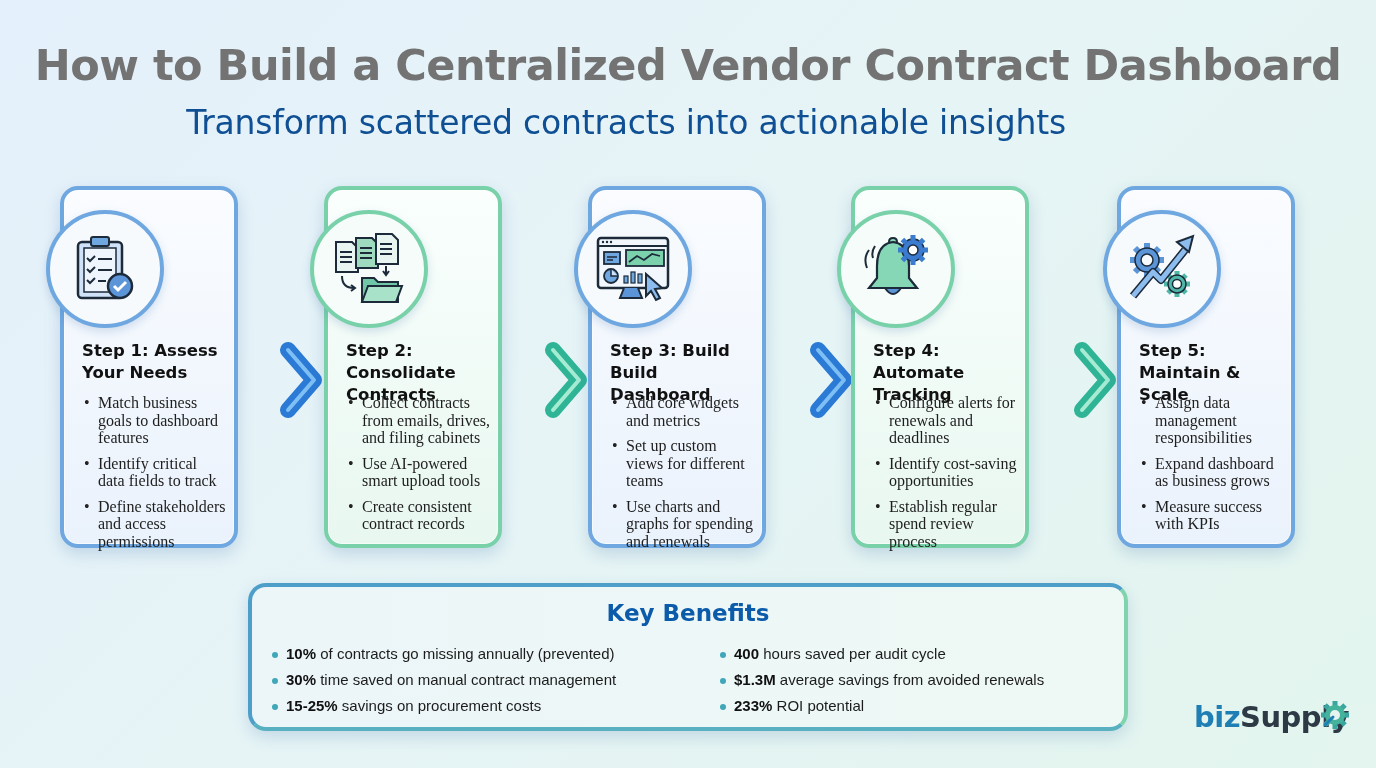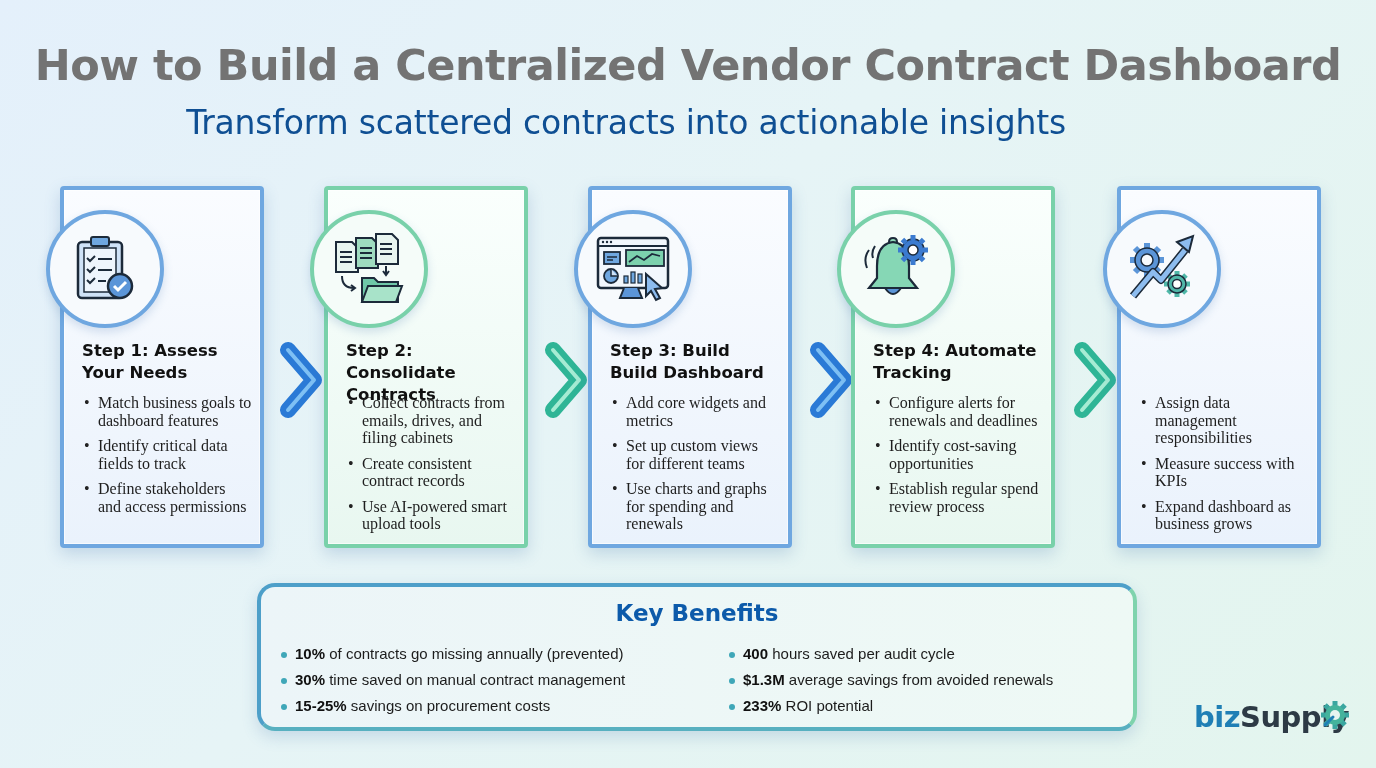--- a/index.html
+++ b/index.html
@@ -17,22 +17,22 @@
     font-weight: bold; font-size: 43px; letter-spacing: -0.5px;
     color: #737373;
   }
   .subtitle {
     position: absolute; top: 103px; left: 0; width: 1252px;
     text-align: center;
     font-family: "DejaVu Sans", sans-serif;
     font-size: 33px; color: #0f4f93; letter-spacing: -0.2px;
   }
   .card {
-    position: absolute; top: 186px; width: 204px; height: 362px;
-    border-radius: 4px;
+    position: absolute; top: 186px; width: 178px; height: 362px;
+    border-radius: 18px;
     border: 4px solid;
     box-shadow: 0 6px 16px rgba(60,110,170,0.22), inset 0 0 0 1px rgba(255,255,255,0.6);
   }
   .card.blue { border-color: #6fa7e0; background: linear-gradient(180deg,#fafcff 0%,#eaf2fc 100%); }
   .card.green { border-color: #79d1aa; background: linear-gradient(180deg,#fafffd 0%,#e8f7f0 100%); }
   .icon-circle {
     position: absolute; top: 20px; left: -18px;
     width: 118px; height: 118px; border-radius: 50%;
     border: 4px solid; background: #f7fafd;
     display: flex; align-items: center; justify-content: center;
@@ -61,21 +61,20 @@
   .arrow {
     position: absolute; top: 340px; width: 50px; height: 80px;
   }
   .benefits {
     position: absolute; top: 583px; left: 248px; width: 880px; height: 148px;
     border-radius: 18px;
     border: 4px solid #4d9fc9;
     border-right-color: #7fd3ad; border-bottom-color: #58b0c0;
     background: linear-gradient(90deg,#ecf5f8 0%,#eef9f5 100%);
     box-shadow: 0 6px 16px rgba(60,110,170,0.2);
-    margin-left: 9px;
   }
   .benefits-title {
     position: absolute; top: 13px; left: 0; width: 100%;
     text-align: center; font-family: "DejaVu Sans", sans-serif;
     font-weight: bold; font-size: 23px; color: #0c5aaa;
   }
   .bcol { position: absolute; top: 54px; list-style: none; }
   .bcol li {
     font-size: 15px; line-height: 26px; color: #1c1c1c; padding-left: 14px; position: relative;
     white-space: nowrap;
@@ -141,22 +140,22 @@
       <path d="M34 50 h12 l4 4 h20 v20 h-36 z" fill="#6fc7a8" stroke="#1c2a3a" stroke-width="2"></path>
       <path d="M34 74 l6 -16 h34 l-6 16 z" fill="#a8e3c9" stroke="#1c2a3a" stroke-width="2"></path>
     </svg>
   </div>
   <div class="step-title">
     <div>Step 2: Consolidate</div>
     <div>Contracts</div>
   </div>
   <ul class="bullets">
     <li>Collect contracts from emails, drives, and filing cabinets</li>
+    <li>Use AI-powered smart upload tools</li>
     <li>Create consistent contract records</li>
-    <li>Use AI-powered smart upload tools</li>
   </ul>
 </div>
 
 <svg class="arrow" style="left:541px;" viewBox="0 0 50 80">
   <path d="M12 10 L38 40 L12 70" stroke="#2fb596" stroke-width="16" stroke-linecap="round" stroke-linejoin="round" fill="none"></path>
   <path d="M12 10 L38 40 L12 70" stroke="#a6ecd3" stroke-width="4" stroke-linecap="round" stroke-linejoin="round" fill="none"></path>
 </svg>
 
 <div class="card blue" style="left:588px;">
   <div class="icon-circle">
@@ -236,24 +235,28 @@
       <g transform="translate(56,56)">
         <path d="M0 -13 v5 M0 13 v-5 M-13 0 h5 M13 0 h-5 M-9 -9 l3 3 M9 9 l-3 -3 M-9 9 l3 -3 M9 -9 l-3 3" stroke="#4fb7a8" stroke-width="5"></path>
         <circle r="9" fill="#4fb7a8" stroke="#1c2a3a" stroke-width="1.5"></circle>
         <circle r="4.5" fill="#fff" stroke="#1c2a3a" stroke-width="1.5"></circle>
       </g>
       <path d="M12 68 l20 -24 l8 8 l24 -30" stroke="#1c2a3a" stroke-width="8" fill="none" stroke-linejoin="round"></path>
       <path d="M12 68 l20 -24 l8 8 l24 -30" stroke="#8dbcef" stroke-width="5" fill="none" stroke-linejoin="round"></path>
       <path d="M56 14 l16 -6 l-4 16 z" fill="#8dbcef" stroke="#1c2a3a" stroke-width="2"></path>
     </svg>
   </div>
+  <div class="step-title">
+    <div>Step 5:</div>
+    <div>Maintain &amp; Scale</div>
+  </div>
   <ul class="bullets">
     <li>Assign data management responsibilities</li>
+    <li>Expand dashboard as business grows</li>
     <li>Measure success with KPIs</li>
-    <li>Expand dashboard as business grows</li>
   </ul>
 </div>
 
 <div class="benefits">
   <div class="benefits-title">Key Benefits</div>
   <ul class="bcol" style="left:20px;">
     <li><b>10%</b><span> of contracts go missing annually (prevented)</span></li>
     <li><b>30%</b><span> time saved on manual contract management</span></li>
     <li><b>15-25%</b><span> savings on procurement costs</span></li>
   </ul>

